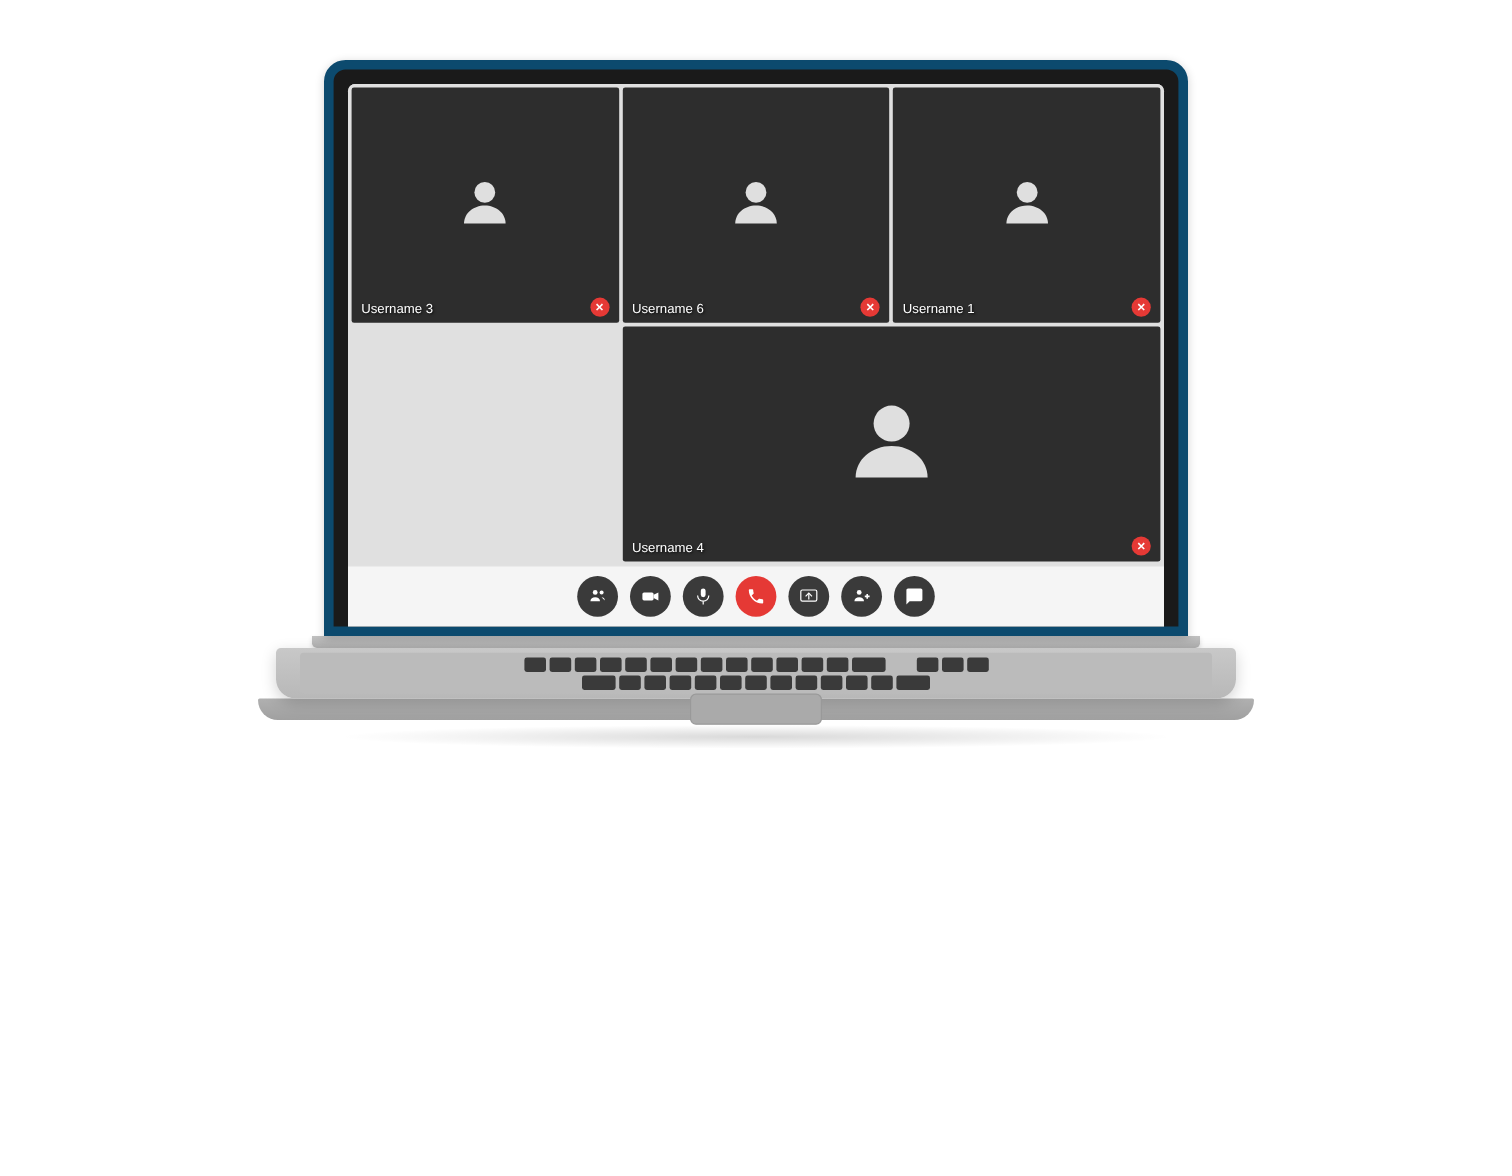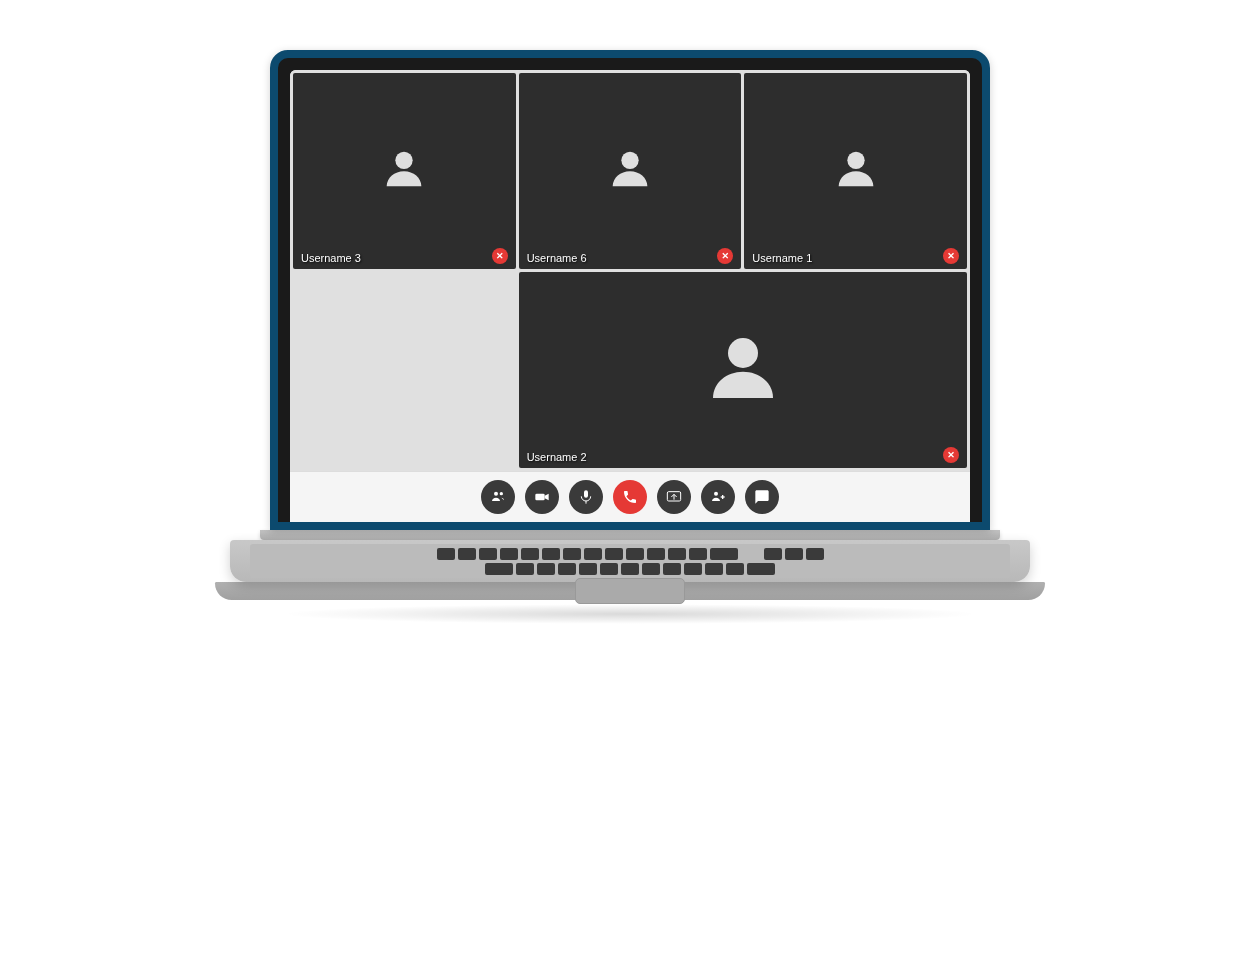--- a/index.html
+++ b/index.html
@@ -282,21 +282,21 @@
 
         <div class="video-tile large tile-2">
           <div class="user-avatar">
             <span class="avatar-icon">
               <svg viewBox="0 0 24 24" fill="currentColor" width="90" height="90">
                 <circle cx="12" cy="8" r="4"></circle>
                 <path d="M4 20c0-4 3.6-7 8-7s8 3 8 7"></path>
               </svg>
             </span>
           </div>
-          <span class="tile-username">Username 2</span>
+          <span class="tile-username">Username 4</span>
           <span class="tile-mic-icon">
             <div class="mic-muted">✕</div>
           </span>
         </div>
 
       </div>
 
       <div class="toolbar">
 
         <button class="toolbar-btn" title="Participants">

